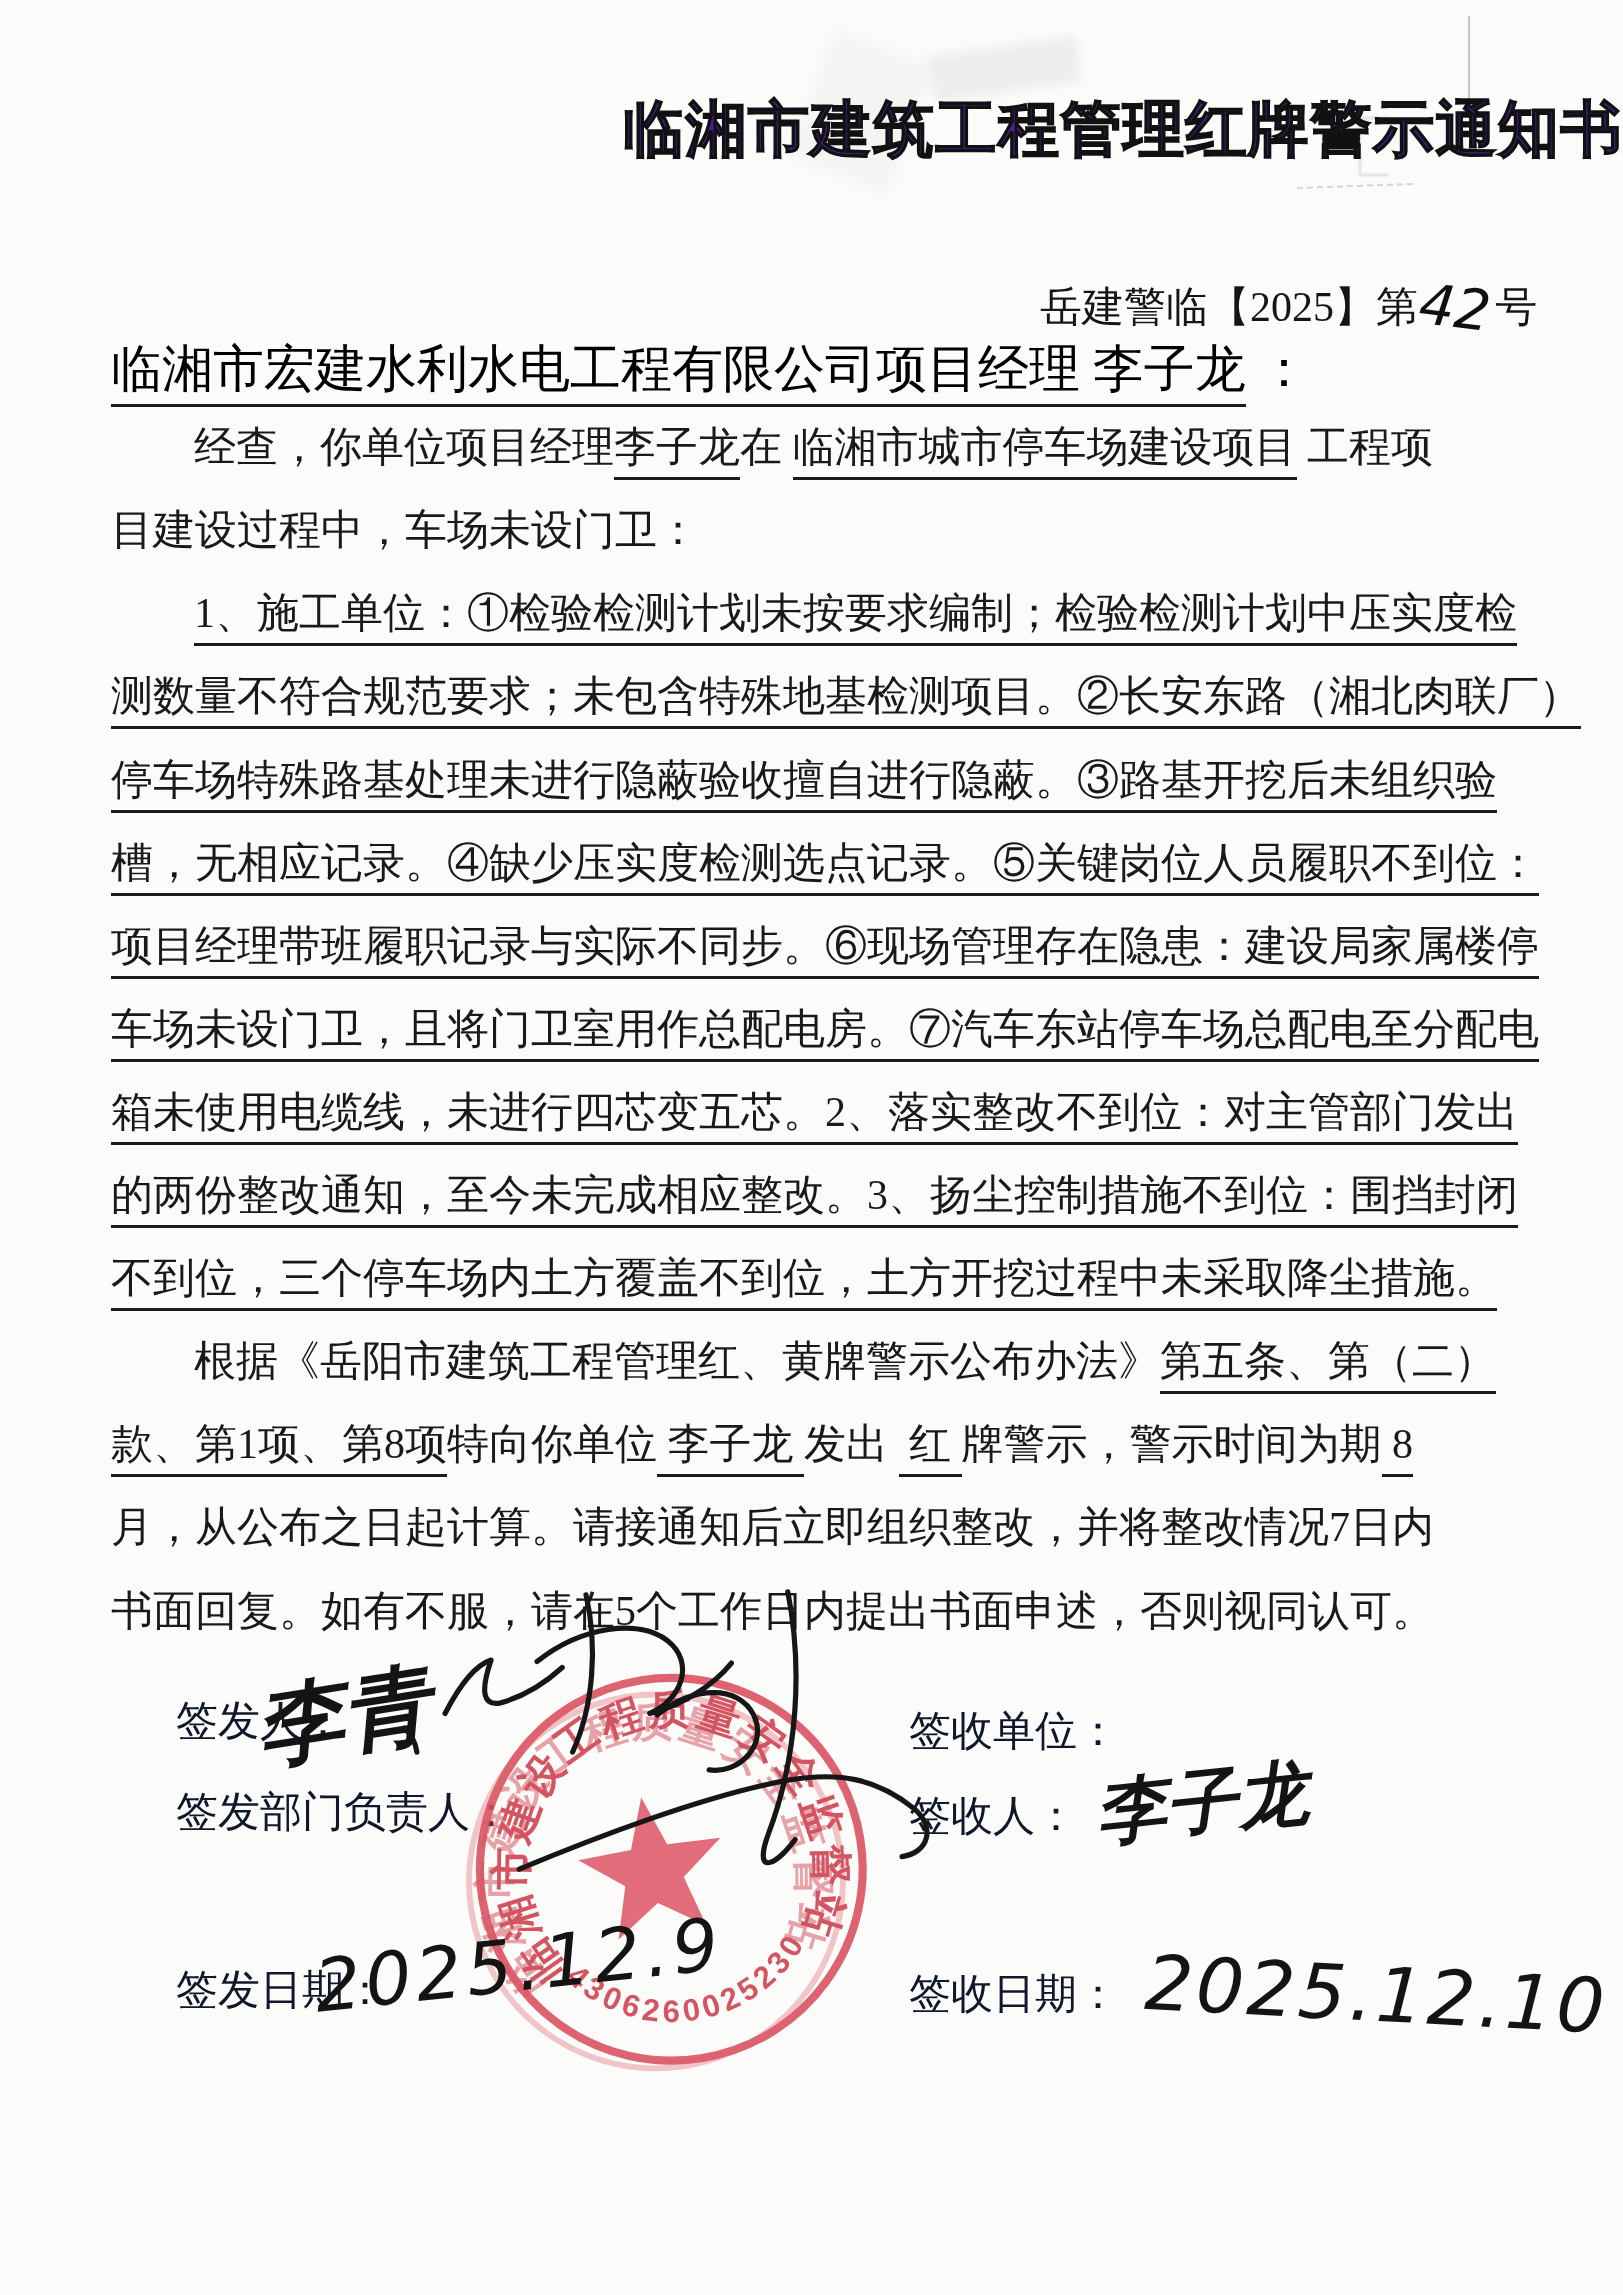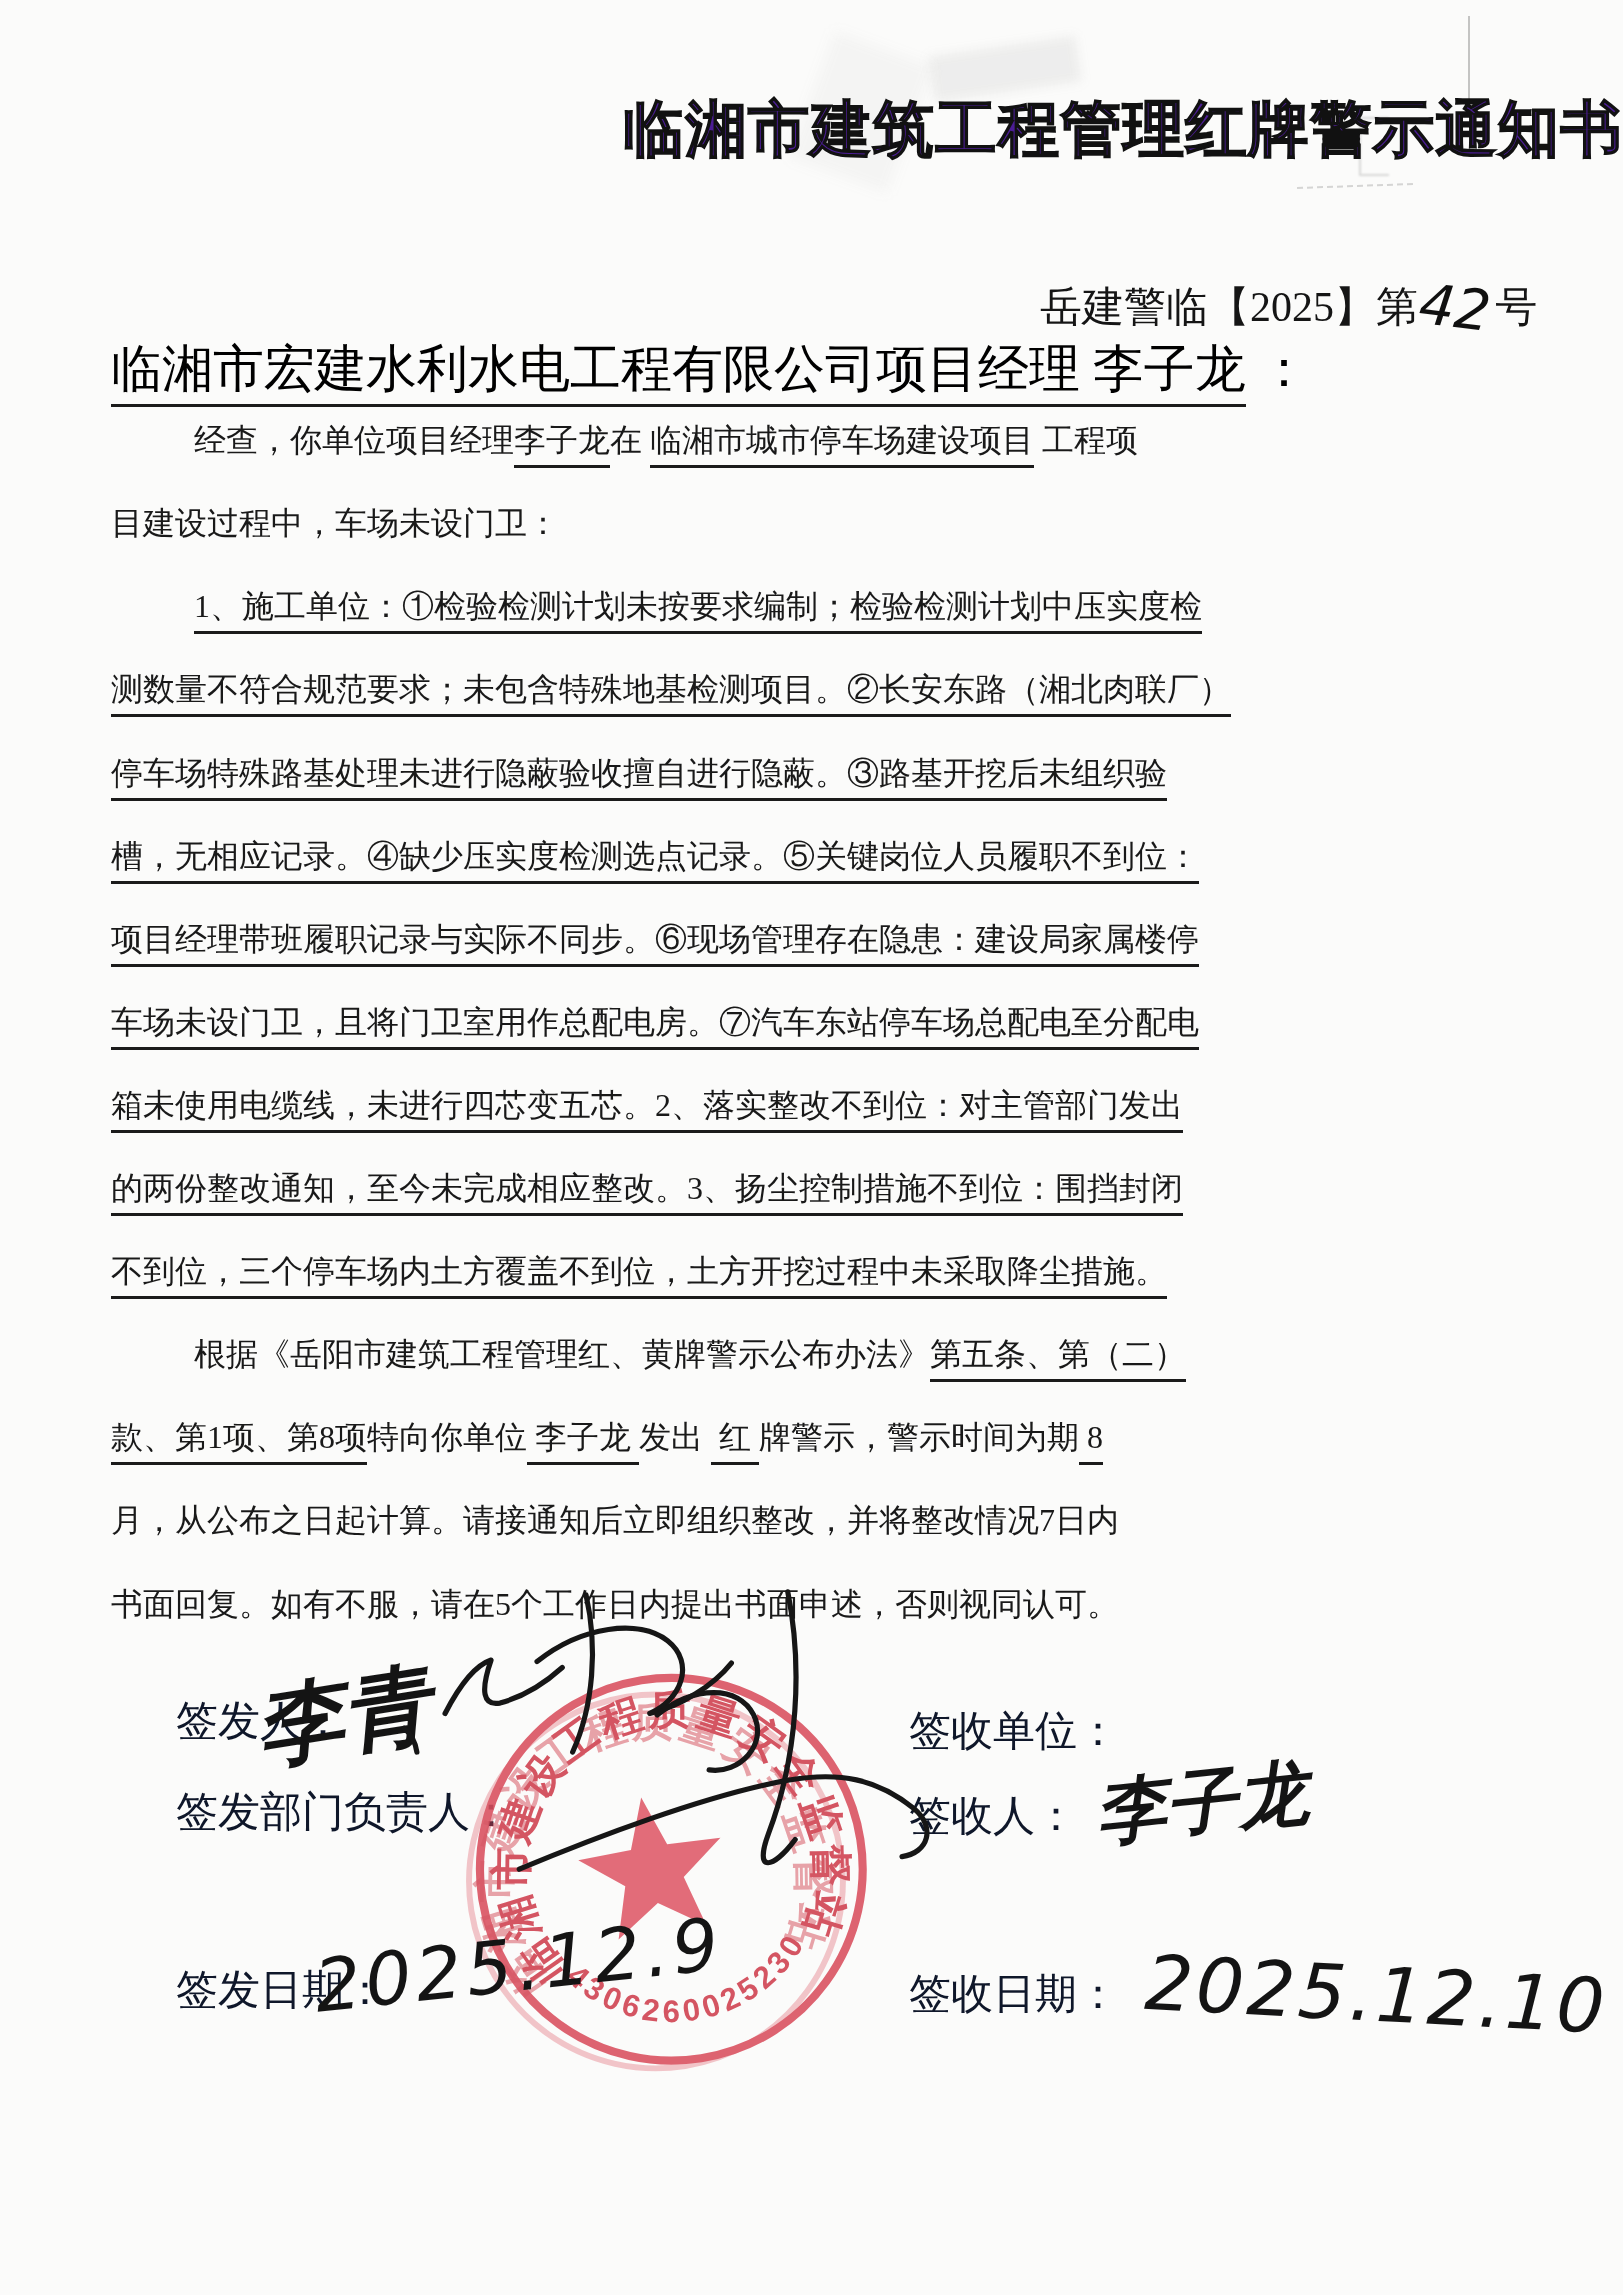--- a/index.html
+++ b/index.html
@@ -35,21 +35,21 @@
   .hw42{
     display:inline-block;font-family:"DejaVu Sans",sans-serif;font-style:italic;
     font-size:56px;transform:rotate(7deg) translateY(6px);margin:0 4.5px 0 1.5px;
     color:#101010;
   }
   .addressee{
     position:absolute;top:335px;left:111px;font-size:51px;white-space:pre;color:#000000;
   }
   .u{border-bottom:3px solid #1b1b1b;padding-bottom:6.7px;}
   .line{
-    position:absolute;left:111px;font-size:32px;white-space:pre;color:#191919;
+    position:absolute;left:111px;font-size:42px;white-space:pre;color:#191919;
   }
   .line.indent{left:194px;}
 
   .siglabel{position:absolute;font-size:42px;color:#0f172a;white-space:pre;}
   .note{
     position:absolute;left:220px;top:2042px;font-size:36px;color:#1a1a1a;white-space:pre;
   }
   svg.overlay{position:absolute;left:0;top:0;pointer-events:none;}
   .hwtext{font-family:"DejaVu Serif","Liberation Serif",serif;font-style:italic;fill:#141414;}
   .hwsans{font-family:"DejaVu Sans","Liberation Sans",sans-serif;font-style:italic;fill:#141414;}

